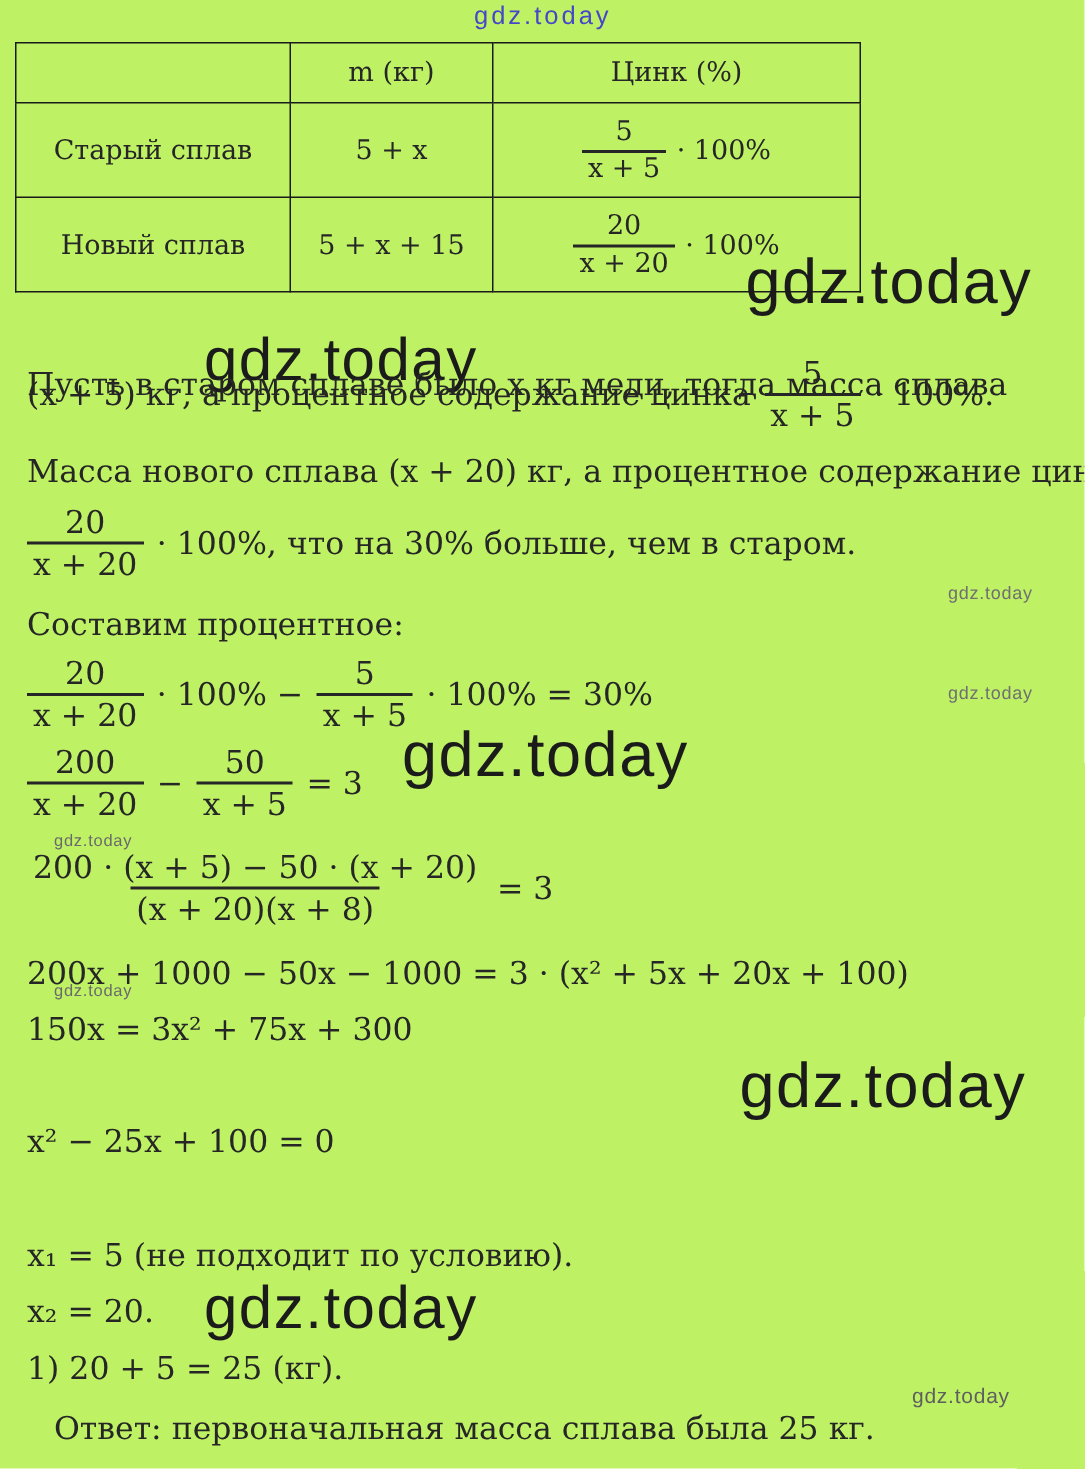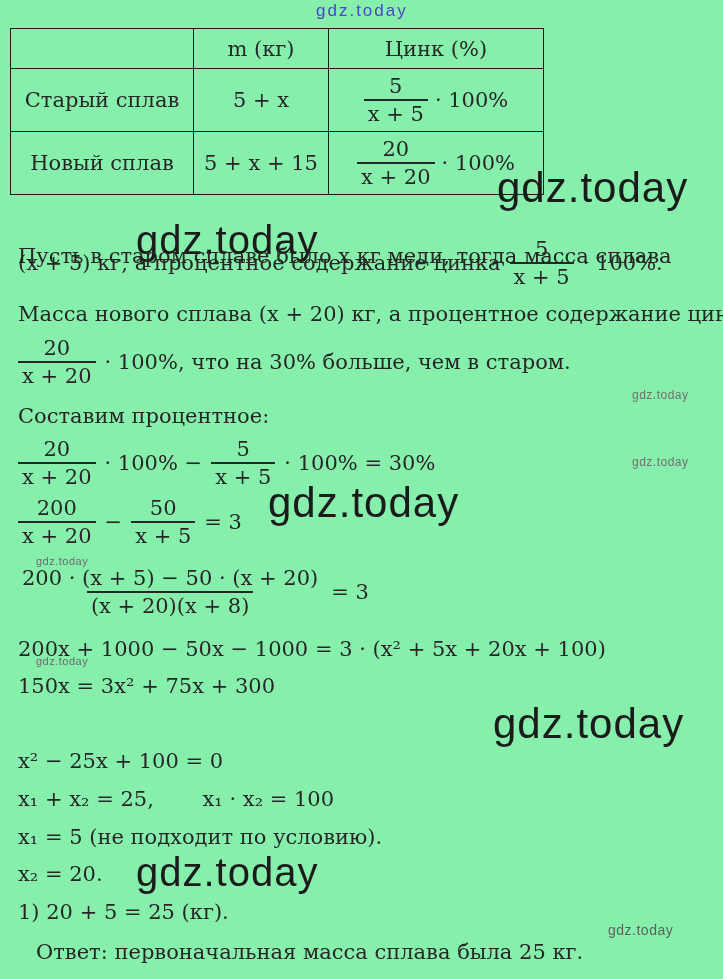--- a/index.html
+++ b/index.html
@@ -1,27 +1,27 @@
 <!DOCTYPE html>
 <html><head>
 <meta charset="utf-8">
 <style>
   * { margin:0; padding:0; box-sizing:border-box; }
   html,body { background:#ffffff; }
   .page {
-    position:relative; width:723px; height:979px; background:#86efac;
+    position:relative; width:723px; height:979px; background:#bef264;
     font-family:"DejaVu Serif", serif; color:#262626; overflow:hidden;
   }
 
   
   table.alloy { position:absolute; left:10px; top:28px; border-collapse:collapse; table-layout:fixed; }
-  table.alloy td { border:1.5px solid #1a1a1a; text-align:center; vertical-align:middle; font-size:21px; padding:2px 4px; }
+  table.alloy td { border:1.5px solid #1a1a1a; text-align:center; vertical-align:middle; font-size:18px; padding:2px 4px; }
   table.alloy .c1 { width:183px; }
   table.alloy .c2 { width:135px; }
-  table.alloy .c3 { width:215px; }
+  table.alloy .c3 { width:245px; }
   table.alloy tr.head td { height:40px; }
   table.alloy tr.body td { height:63px; }
   .zinc-cell { display:inline-flex; align-items:center; gap:7px; justify-content:center; }
 
   
   .frac { display:inline-flex; flex-direction:column; align-items:center; line-height:1.15; }
   .frac .num { padding:0 4px 1px 4px; }
   .frac .den { border-top:2px solid #262626; padding:1px 4px 0 4px; }
 
   
@@ -167,23 +167,19 @@
       <span class="num">200 · (x + 5) − 50 · (x + 20)</span>
       <span class="den">(x + 20)(x + 8)</span>
     </span>
     <span>= 3</span>
   </div>
 
   <div class="line eq4">200x + 1000 − 50x − 1000 = 3 · (x² + 5x + 20x + 100)</div>
   <div class="line eq5">150x = 3x² + 75x + 300</div>
   <div class="line eq7">x² − 25x + 100 = 0</div>
 
-  <div class="line eq8">
-    <span>x₁ + x₂ = 25,</span>
-    <span class="part2">x₁ · x₂ = 100</span>
-  </div>
 
   <div class="line eq9">x₁ = 5 (не подходит по условию).</div>
   <div class="line eq10">x₂ = 20.</div>
   <div class="line eq11">1) 20 + 5 = 25 (кг).</div>
   <div class="line answer">Ответ: первоначальная масса сплава была 25 кг.</div>
 
 </div>
 
 </body></html>

